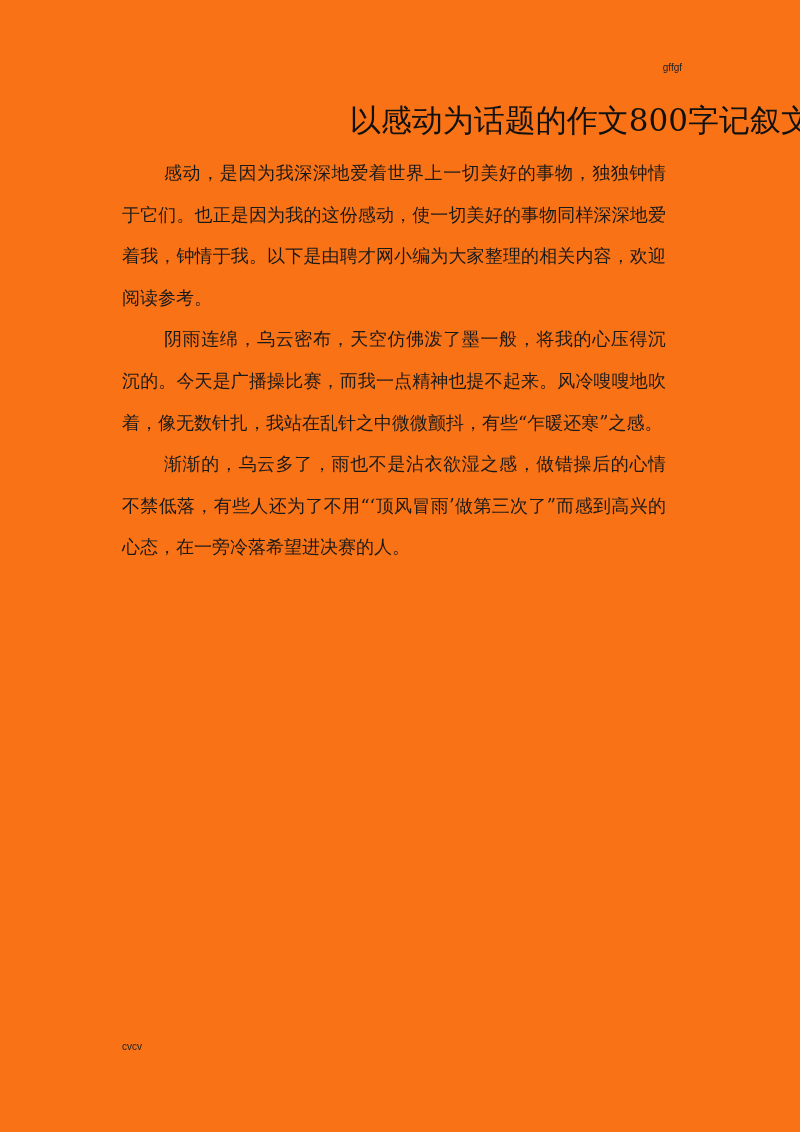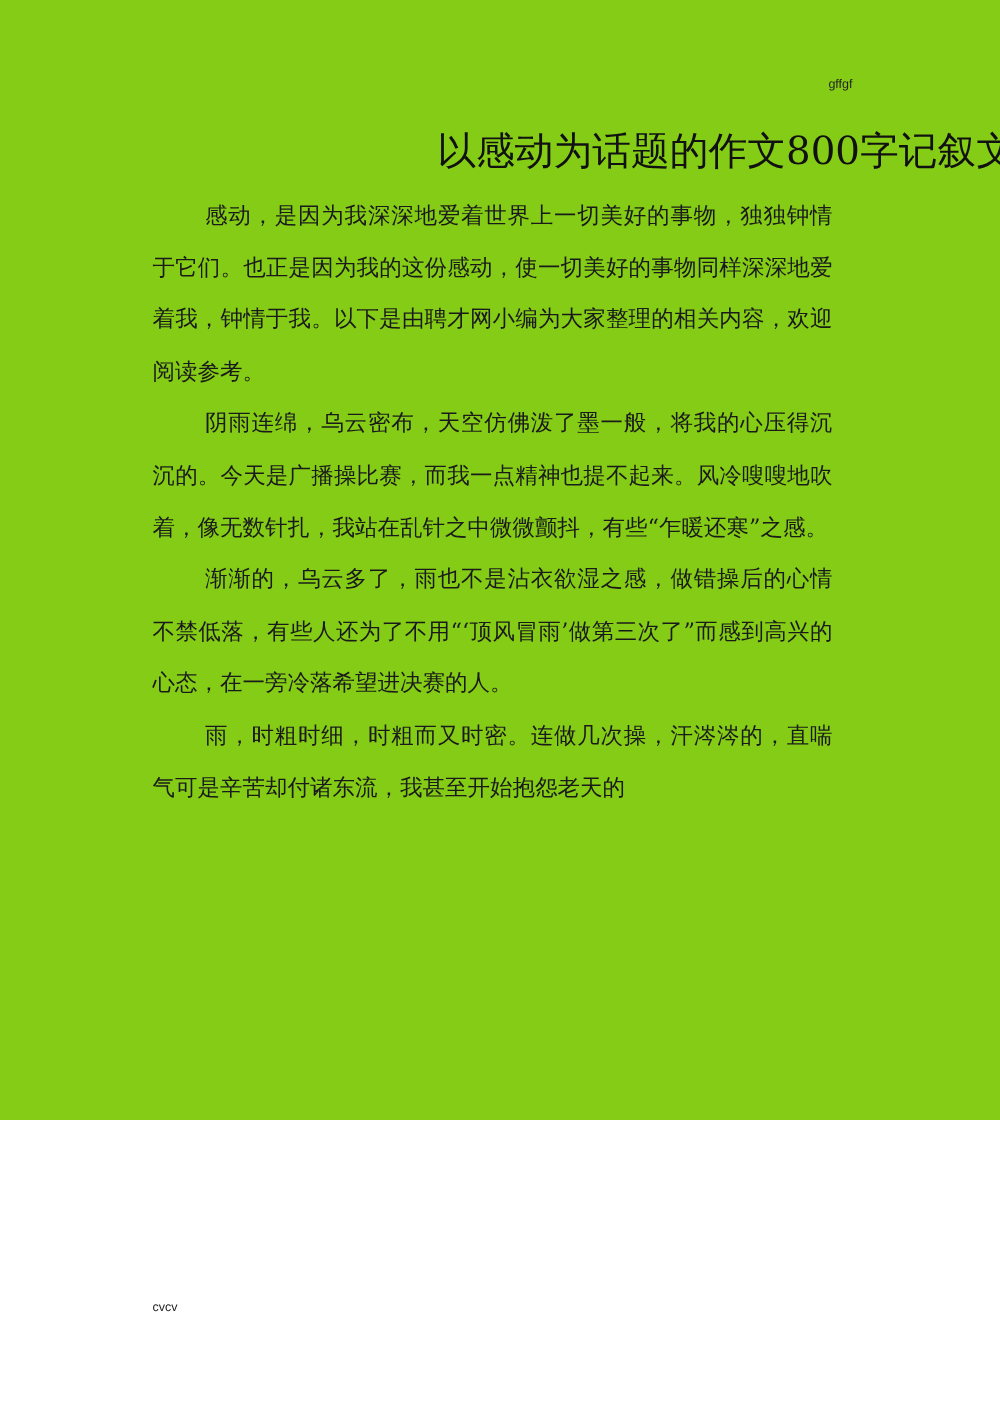--- a/index.html
+++ b/index.html
@@ -1,17 +1,17 @@
 <!DOCTYPE html>
 <html><head>
 <meta charset="utf-8">
 <style>
   html, body { margin: 0; padding: 0; background: #ffffff; }
   body { width: 800px; height: 1132px; position: relative; overflow: hidden; }
-  .page { position: absolute; left: 0; top: 0; width: 800px; height: 896px; background: #84cc16; }
+  .page { position: absolute; left: 0; top: 0; width: 800px; height: 1132px; background: #f97316; }
   .header-mark {
     position: absolute; right: 118px; top: 62px;
     font-family: "Liberation Sans", sans-serif; font-size: 10px; color: #222;
   }
   .title {
     position: absolute; left: 12px; top: 100px; width: 800px; text-align: right;
     font-family: "DejaVu Serif", "Liberation Serif", serif; font-size: 31px; color: #111;
     letter-spacing: 0px;
   }
   .body {
@@ -28,16 +28,15 @@
 </head>
 <body>
 
 <div class="page">
   <div class="header-mark">gffgf</div>
   <div class="title">以感动为话题的作文800字记叙文</div>
   <div class="body">
     <p class="para">感动，是因为我深深地爱着世界上一切美好的事物，独独钟情于它们。也正是因为我的这份感动，使一切美好的事物同样深深地爱着我，钟情于我。以下是由聘才网小编为大家整理的相关内容，欢迎阅读参考。</p>
     <p class="para">阴雨连绵，乌云密布，天空仿佛泼了墨一般，将我的心压得沉沉的。今天是广播操比赛，而我一点精神也提不起来。风冷嗖嗖地吹着，像无数针扎，我站在乱针之中微微颤抖，有些“乍暖还寒”之感。</p>
     <p class="para">渐渐的，乌云多了，雨也不是沾衣欲湿之感，做错操后的心情不禁低落，有些人还为了不用“‘顶风冒雨’做第三次了”而感到高兴的心态，在一旁冷落希望进决赛的人。</p>
-    <p class="para">雨，时粗时细，时粗而又时密。连做几次操，汗涔涔的，直喘气可是辛苦却付诸东流，我甚至开始抱怨老天的</p>
   </div>
   <div class="footer-mark">cvcv</div>
 </div>
 
 </body></html>

